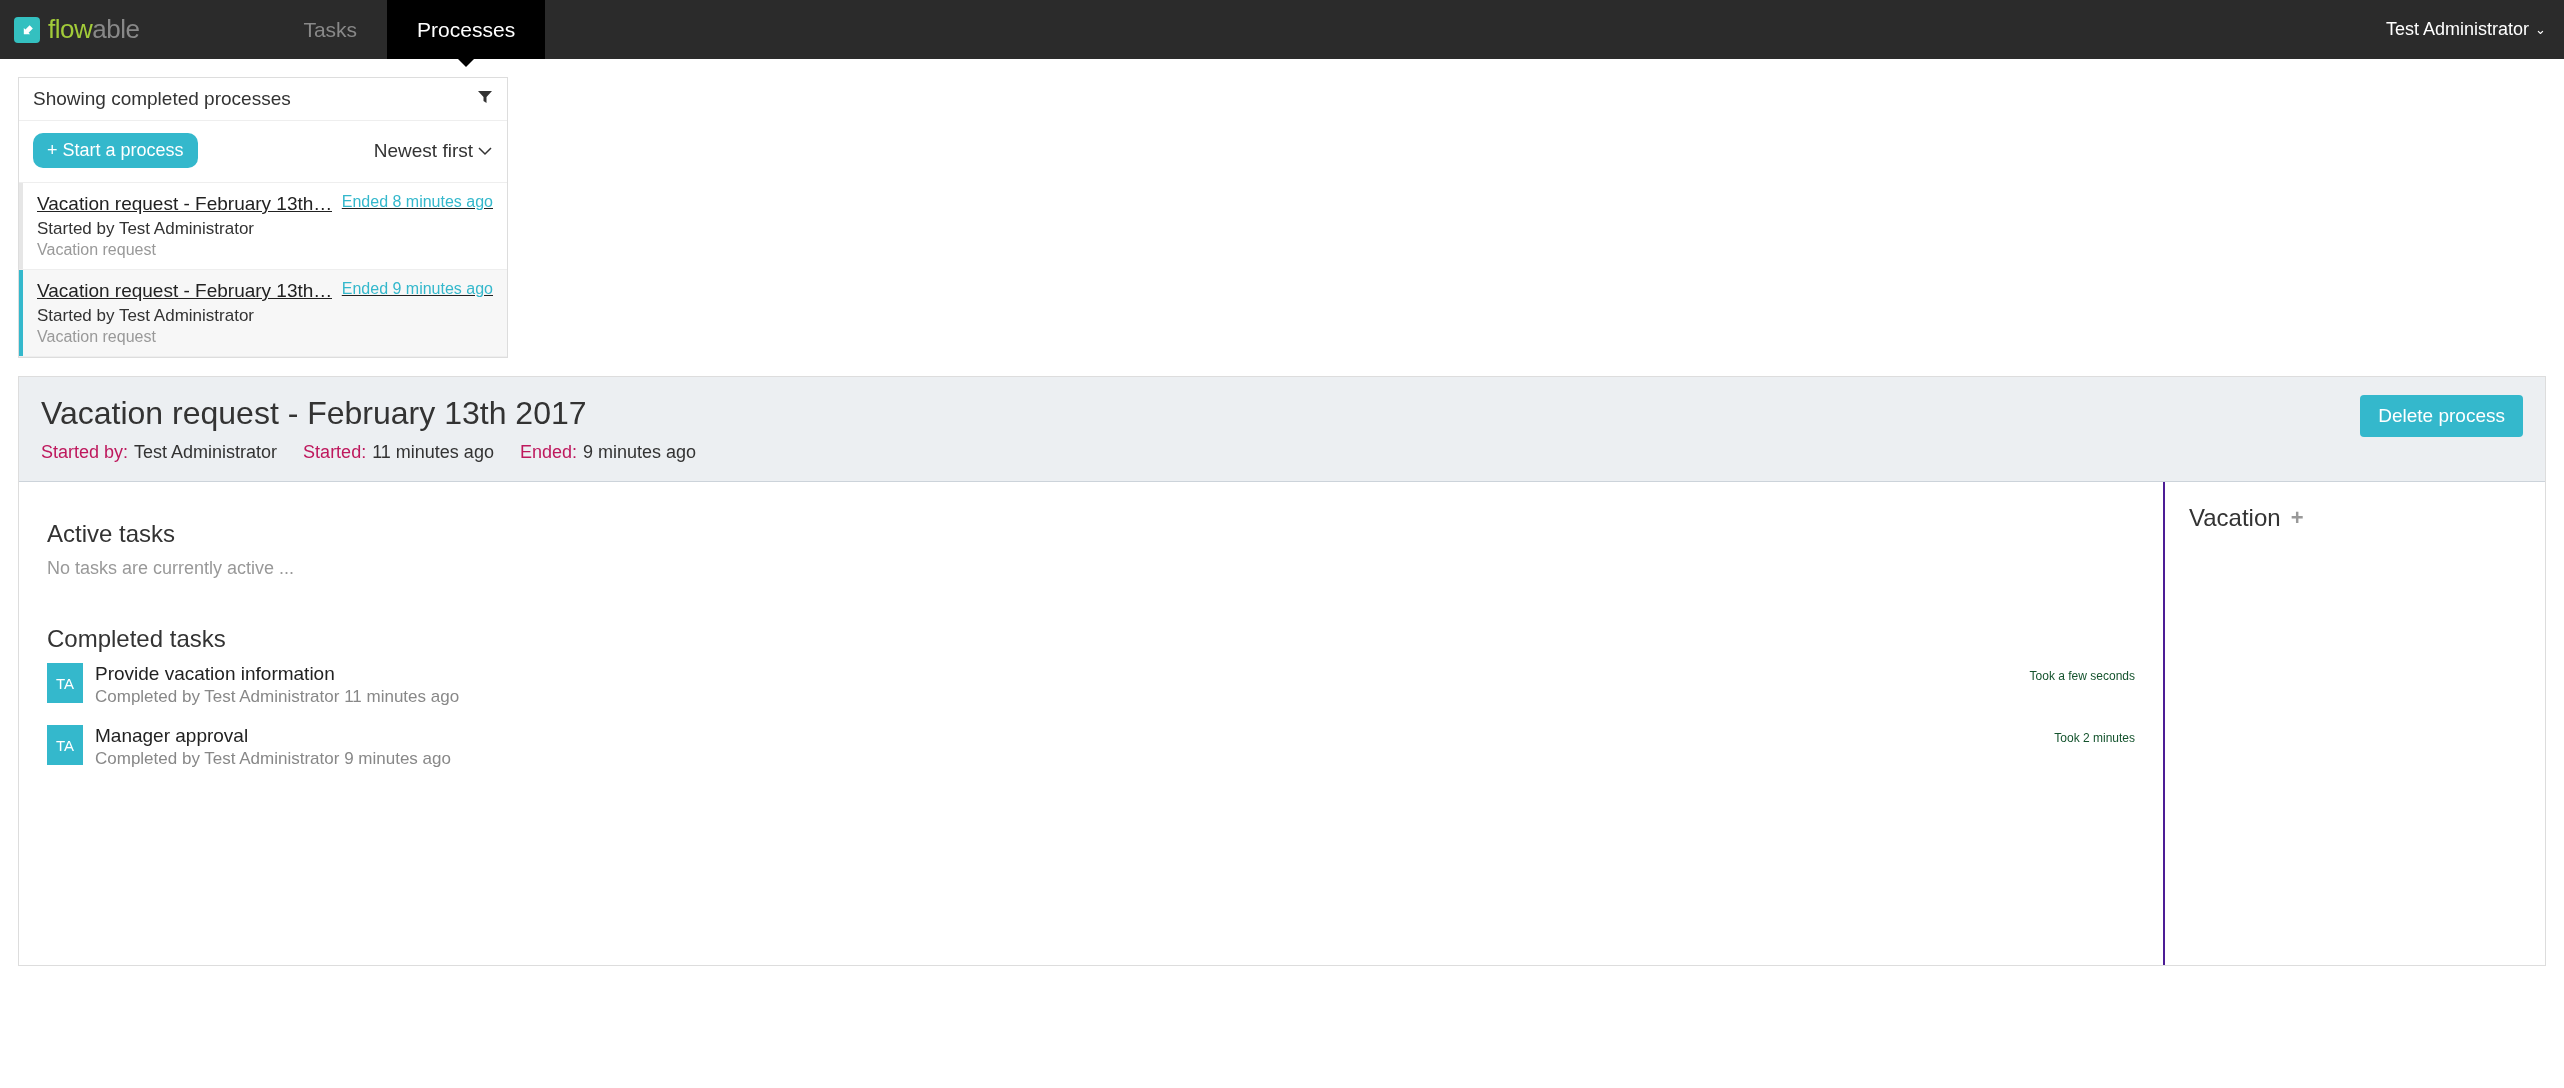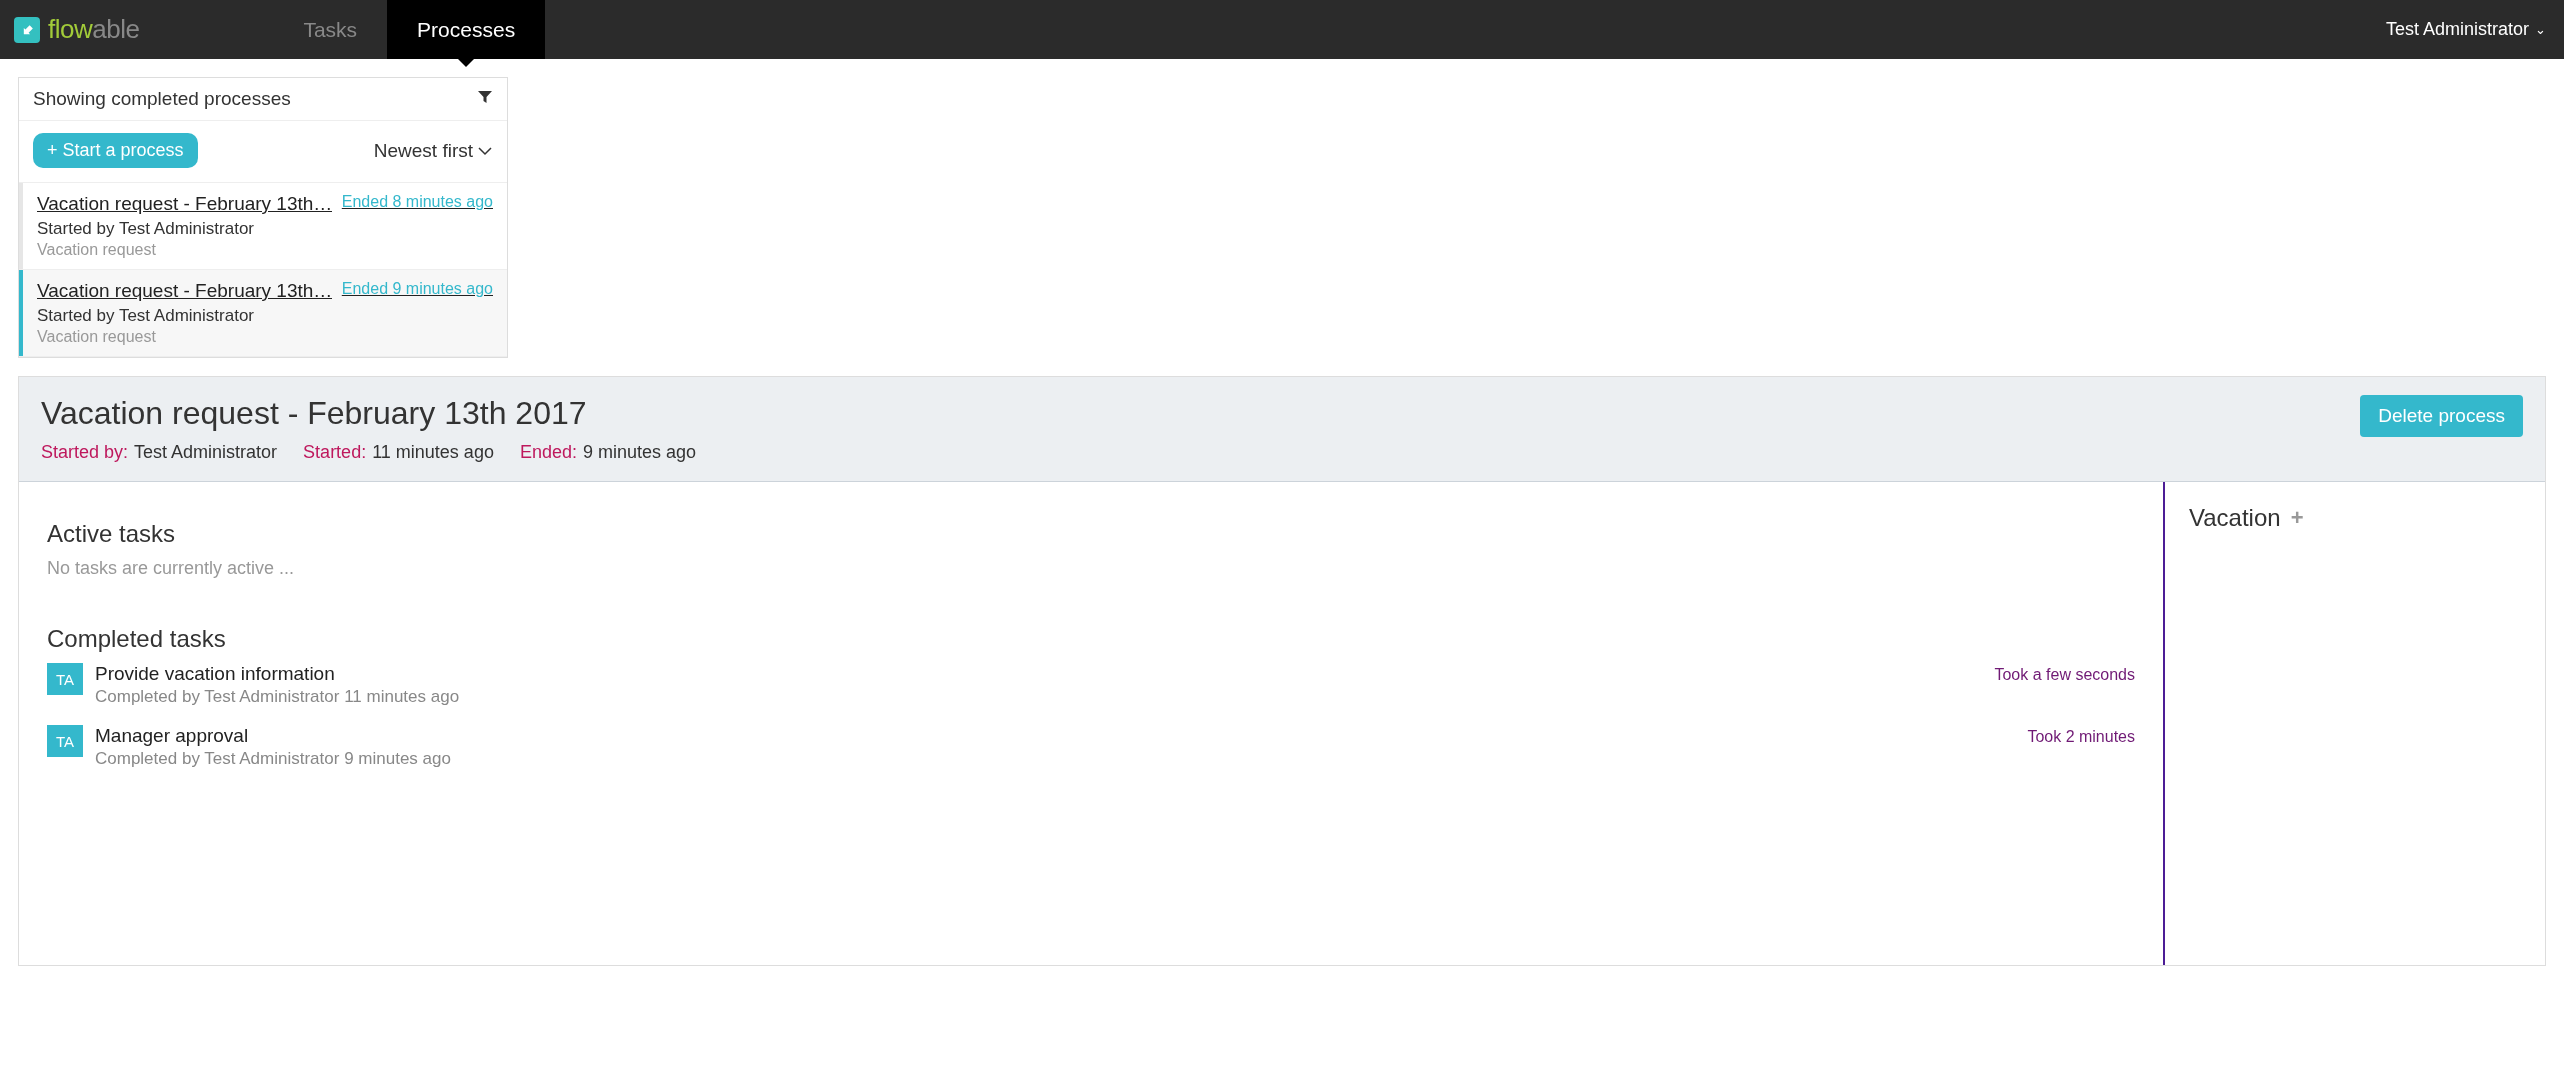--- a/index.html
+++ b/index.html
@@ -48,25 +48,25 @@
   .meta-label { color:#be185d; margin-right:6px;text-align:center;}
   .btn-delete { background:#34b8cc; color:#fff; border:none; padding:10px 18px; font-size:19px; border-radius:4px; cursor:pointer; white-space:nowrap;}
   
   .content-body { display:flex; flex:1; }
   .tasks-col { flex:1; padding:38px 28px; border-right:2px solid #4c1d95;}
   .comments-col { width:380px; padding:22px 24px;}
   .section-title { font-size:24px; color:#333; margin-bottom:10px; display:flex; align-items:center; gap:10px;}
   .empty-text { color:#999; font-size:18px; }
   .section-gap { height:46px; }
   .task-item { display:flex; gap:12px; margin-bottom:18px; align-items:flex-start;}
-  .avatar { width:36px; height:32px; background:#34b8cc; color:#fff; display:flex; align-items:center; justify-content:center; font-size:15px; font-weight:500; flex-shrink:0;}
+  .avatar { width:36px; height:40px; background:#34b8cc; color:#fff; display:flex; align-items:center; justify-content:center; font-size:15px; font-weight:500; flex-shrink:0;}
   .task-main { flex:1; }
   .task-row1 { display:flex; justify-content:space-between; align-items:baseline;}
   .task-title { font-size:19px; color:#222;}
-  .task-dur { color:#701a75; font-size:16px; white-space:nowrap;}
+  .task-dur { color:#14532d; font-size:12px; white-space:nowrap;}
   .task-sub { color:#888; font-size:17px; margin-top:2px;}
   .plus-icon { color:#999; font-size:22px; font-weight:bold; cursor:pointer;}
   .chev-down { width:16px; height:16px; }
 </style>
 </head>
 <body>
 
 <div class="navbar">
   <div class="logo">
     <span class="logo-icon">

